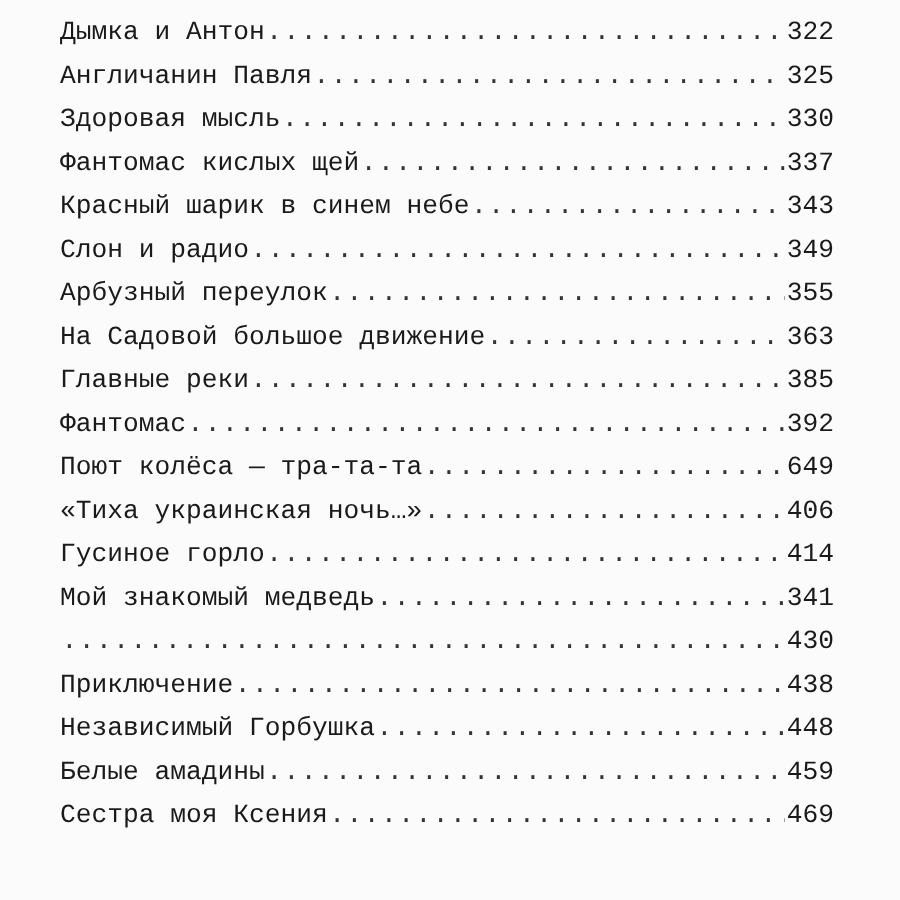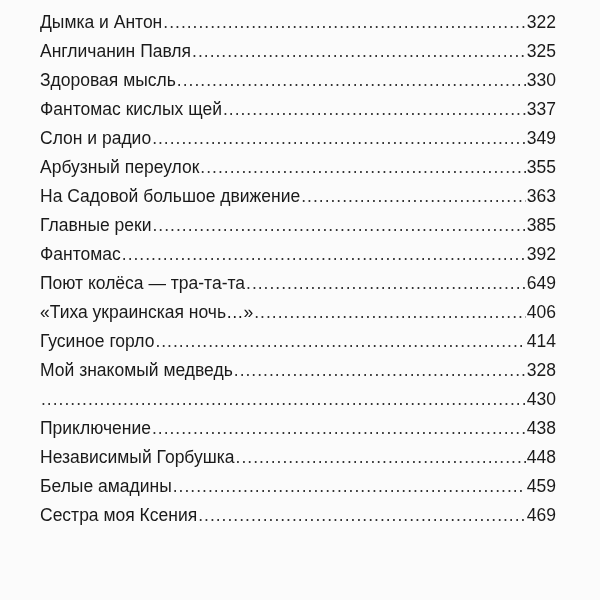--- a/index.html
+++ b/index.html
@@ -9,20 +9,21 @@
     font-family: "Liberation Sans", "DejaVu Sans", sans-serif;
     color: #1a1a1a;
   }
   .toc {
     position: absolute; left: 40px; top: 8px; width: 516px;
   }
   .row {
     display: flex; align-items: flex-start;
     height: 29px; line-height: 29px;
     font-size: 17.5px;
+    font-family: Liberation Mono, monospace;
   }
   .title { white-space: nowrap; }
   .dots {
     flex: 1; overflow: hidden; white-space: nowrap;
     margin: 0 1px; color: #333; letter-spacing: 1px;
   }
   .dots::after {
     content: "..............................................................................................................................................";
   }
   .page { white-space: nowrap; }
@@ -43,20 +44,25 @@
     </div>
   <div class="row">
       <span class="title">Здоровая мысль</span>
       <span class="dots"></span>
       <span class="page">330</span>
     </div>
   <div class="row">
       <span class="title">Фантомас кислых щей</span>
       <span class="dots"></span>
       <span class="page">337</span>
+    </div>
+  <div class="row">
+      <span class="title">Красный шарик в синем небе</span>
+      <span class="dots"></span>
+      <span class="page">343</span>
     </div>
   <div class="row">
       <span class="title">Слон и радио</span>
       <span class="dots"></span>
       <span class="page">349</span>
     </div>
   <div class="row">
       <span class="title">Арбузный переулок</span>
       <span class="dots"></span>
       <span class="page">355</span>
@@ -87,21 +93,21 @@
       <span class="page">406</span>
     </div>
   <div class="row">
       <span class="title">Гусиное горло</span>
       <span class="dots"></span>
       <span class="page">414</span>
     </div>
   <div class="row">
       <span class="title">Мой знакомый медведь</span>
       <span class="dots"></span>
-      <span class="page">328</span>
+      <span class="page">341</span>
     </div>
   <div class="row">
       <span class="dots"></span>
       <span class="page">430</span>
     </div>
   <div class="row">
       <span class="title">Приключение</span>
       <span class="dots"></span>
       <span class="page">438</span>
     </div>

